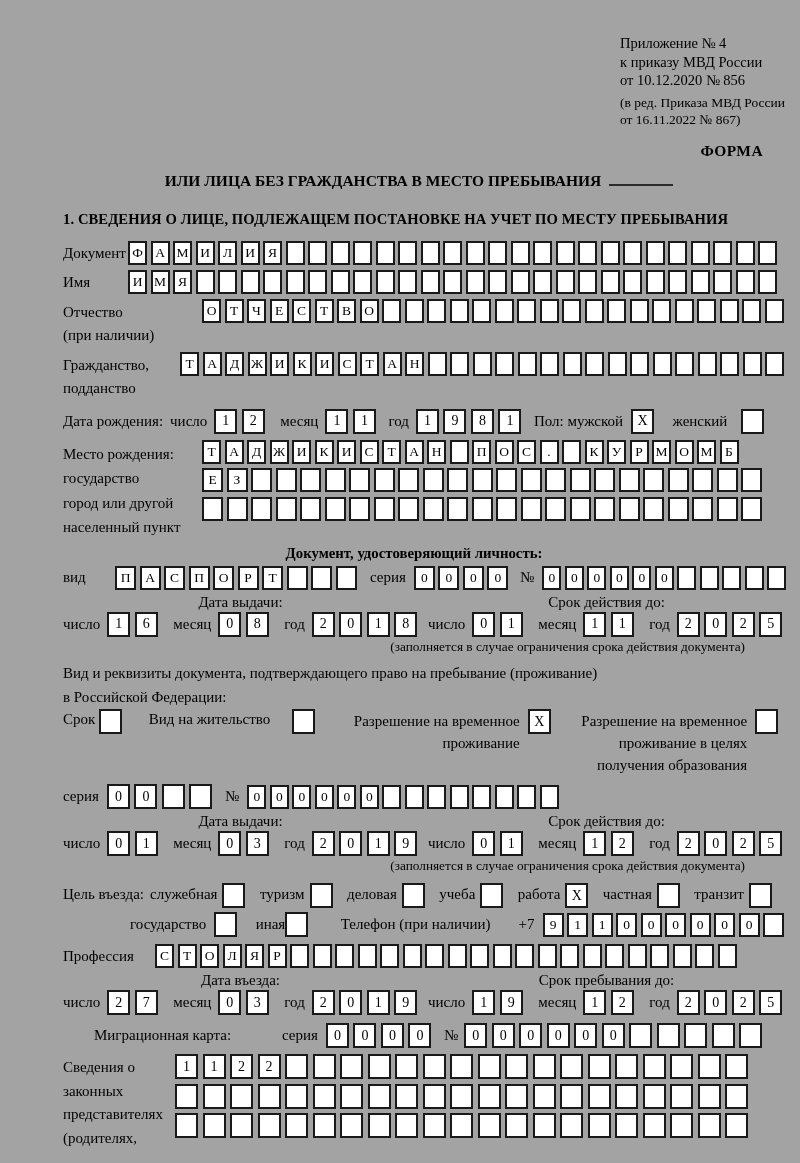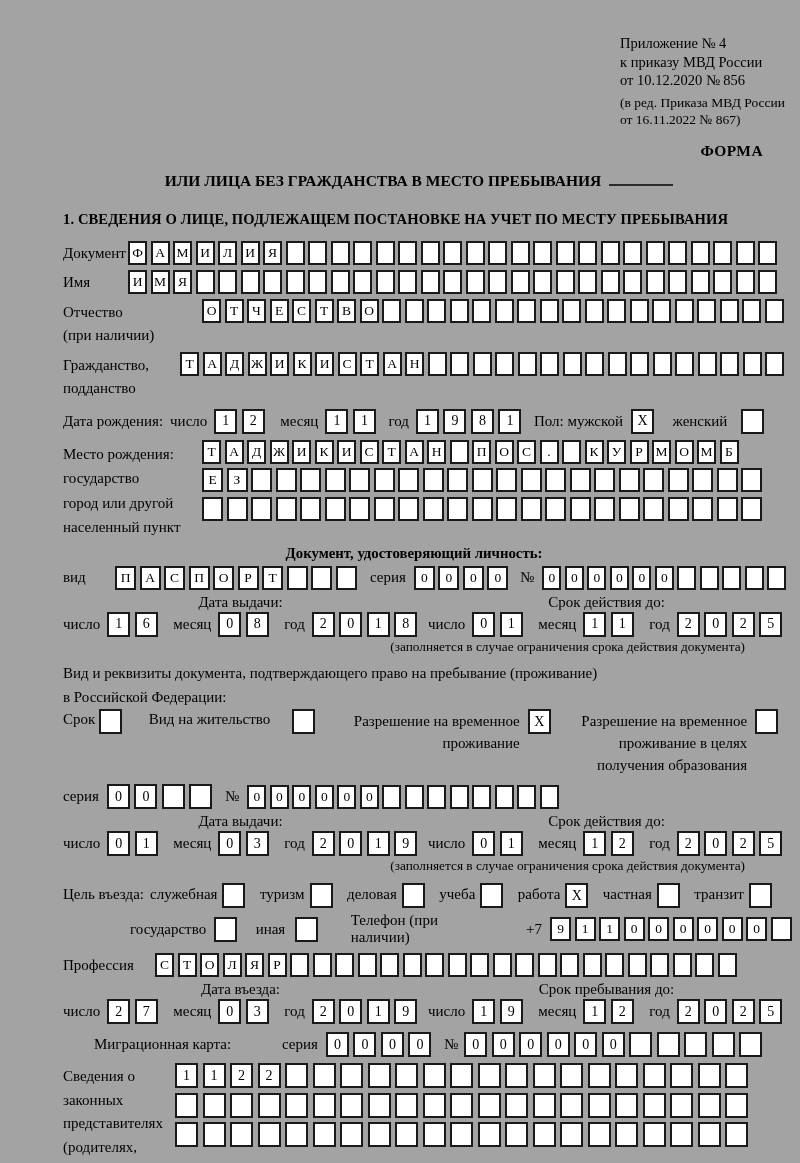--- a/index.html
+++ b/index.html
@@ -535,21 +535,21 @@
     <span class="cells">
         <span class="cell g"></span>
       </span>
   </div>
 
   <div class="row" style="margin-top:4px;align-items:center;padding-left:67px;">
     <span style="margin-right:8px;">государство</span>
     <span class="cells">
         <span class="cell g"></span>
       </span>
-    <span class="ml14" style="margin-right:10px;">иная</span>
+    <span class="ml14" style="">иная</span>
     <span class="cells">
         <span class="cell g"></span>
       </span>
     <span class="ml28">Телефон (при наличии)</span>
     <span class="ml28" style="margin-right:8px;">+7</span>
     <span class="cells">
         <span class="cell w">9</span>
         <span class="cell w">1</span>
         <span class="cell w">1</span>
         <span class="cell w">0</span>

